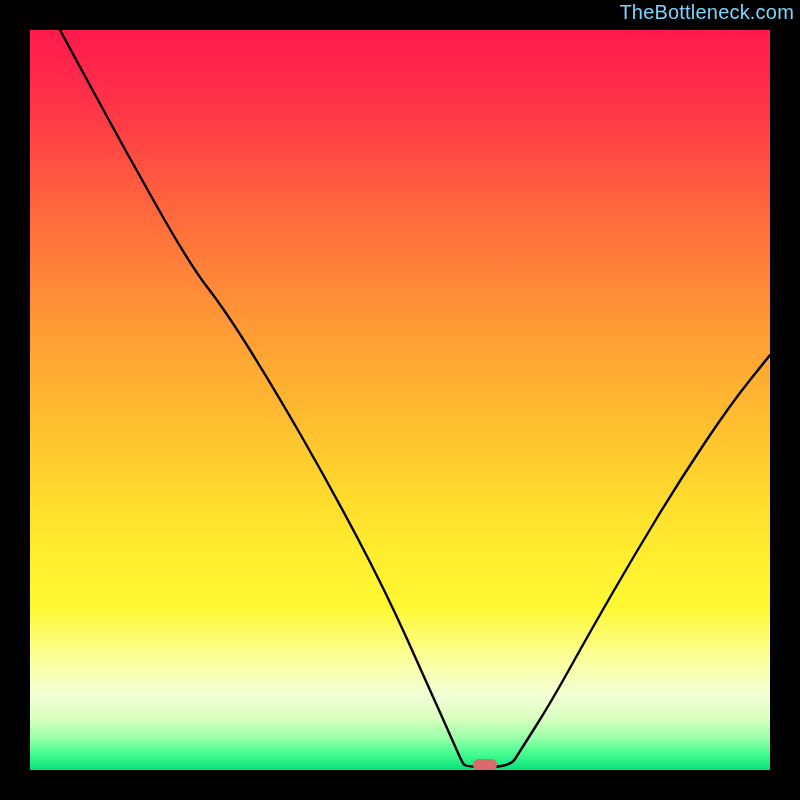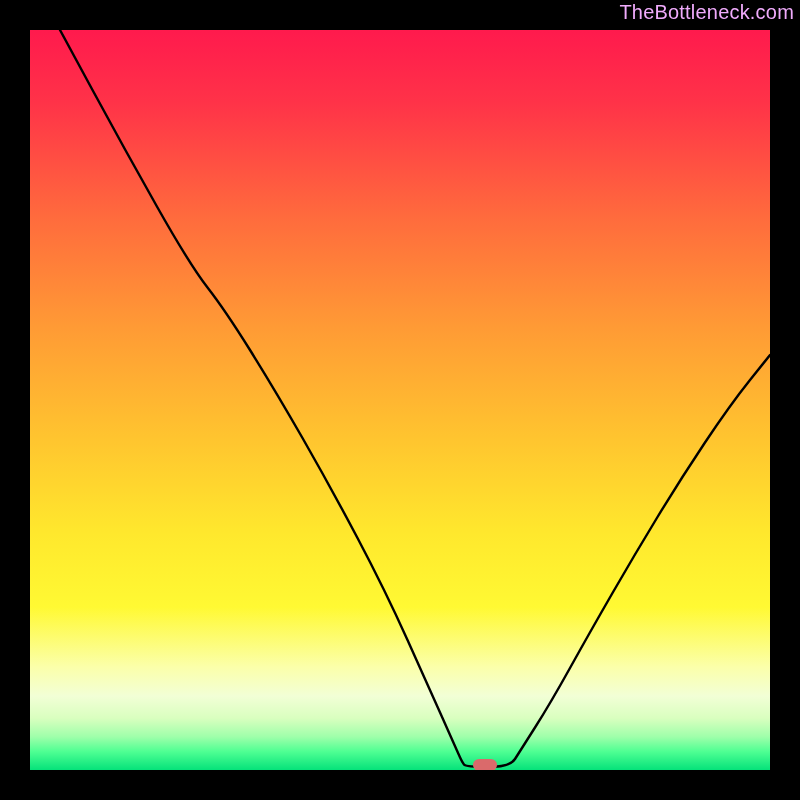--- a/index.html
+++ b/index.html
@@ -13,21 +13,21 @@
   .frame {
     position: relative;
     width: 800px;
     height: 800px;
     background: #000;
   }
   .watermark {
     position: absolute;
     top: 1px;
     right: 6px;
-    color: #f0abfc;
+    color: #7dd3fc;
     font-size: 20px;
     font-weight: 500;
     letter-spacing: 0.2px;
     z-index: 5;
   }
   .plot {
     position: absolute;
     left: 30px;
     top: 30px;
     width: 740px;

